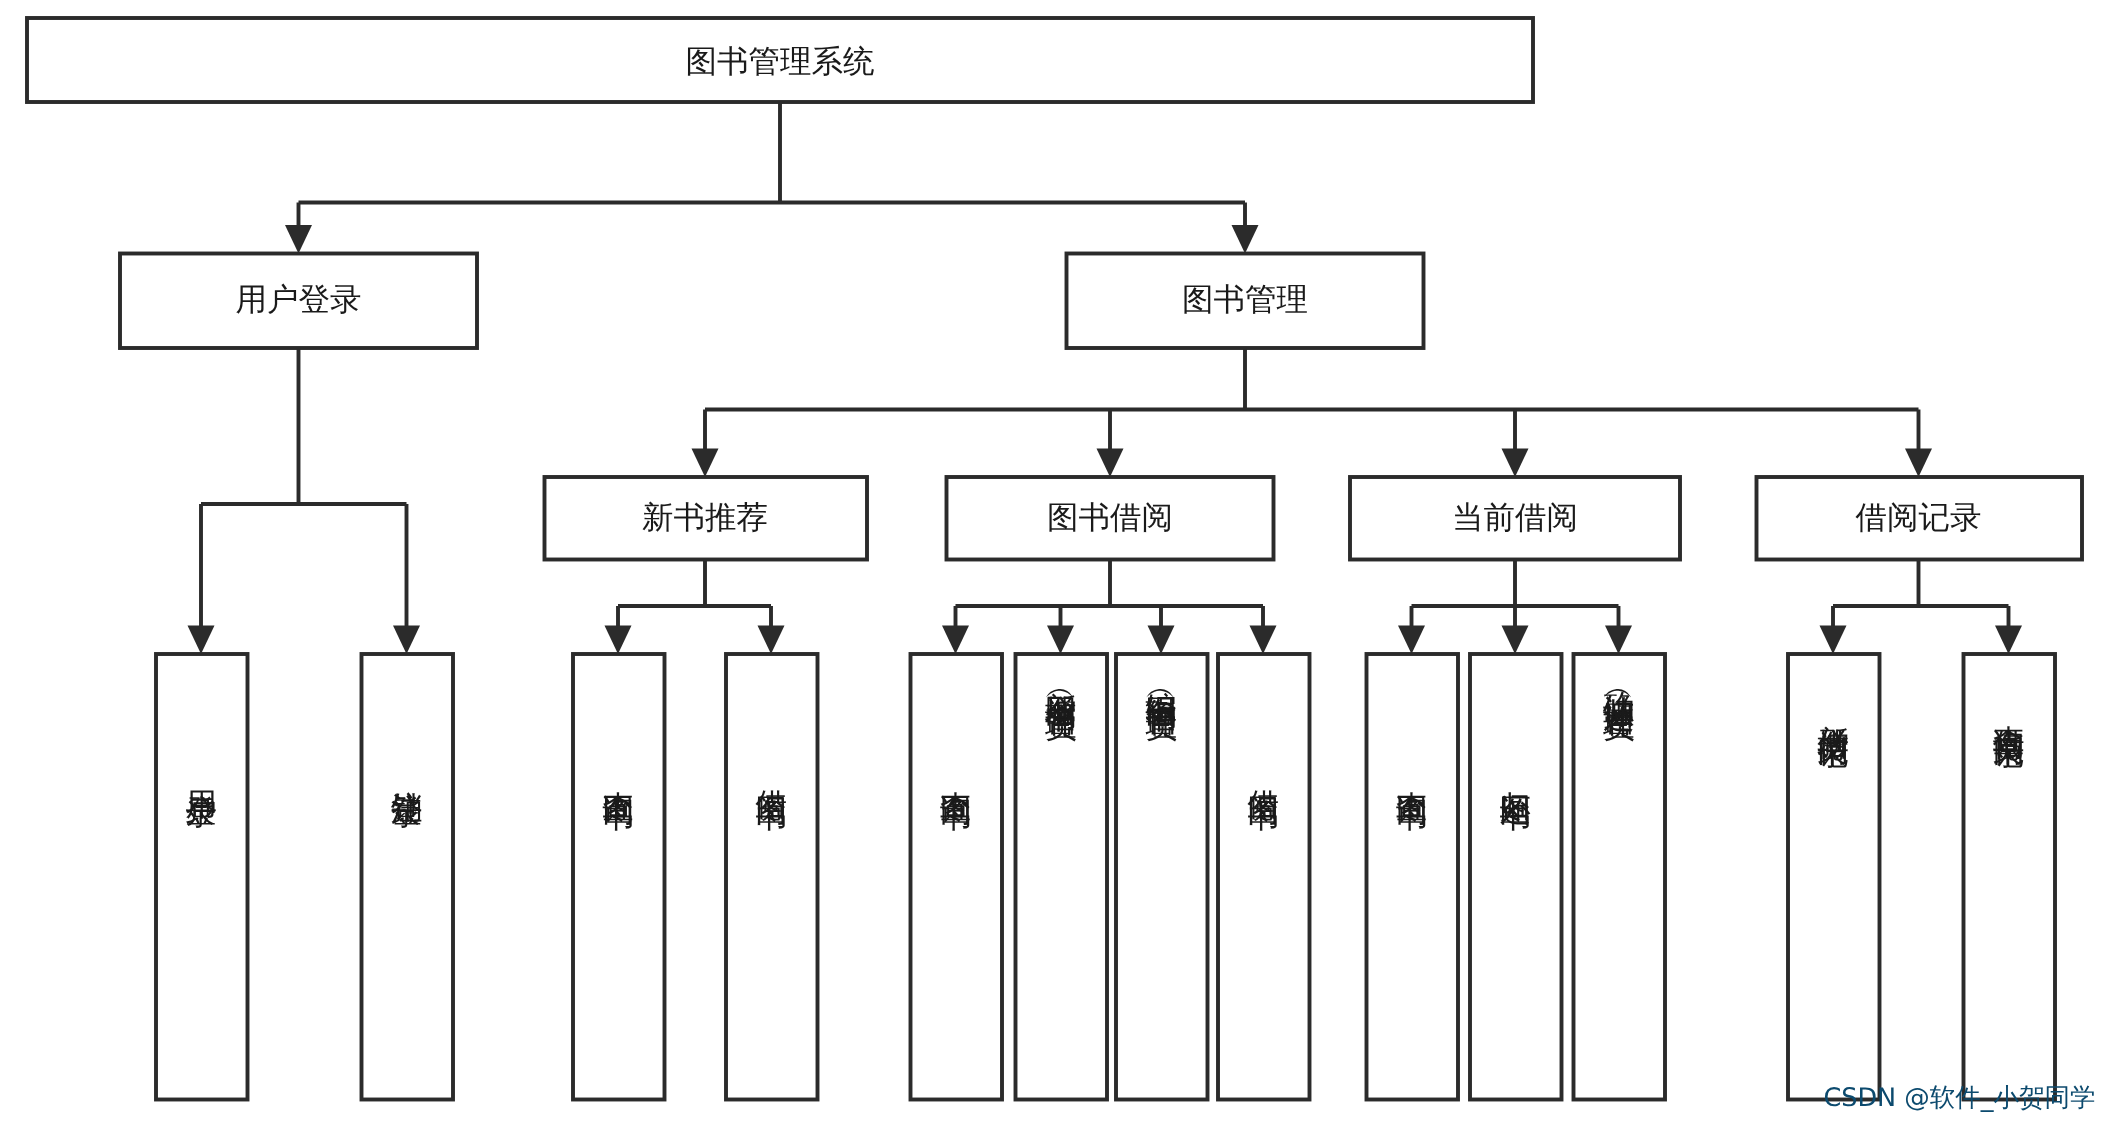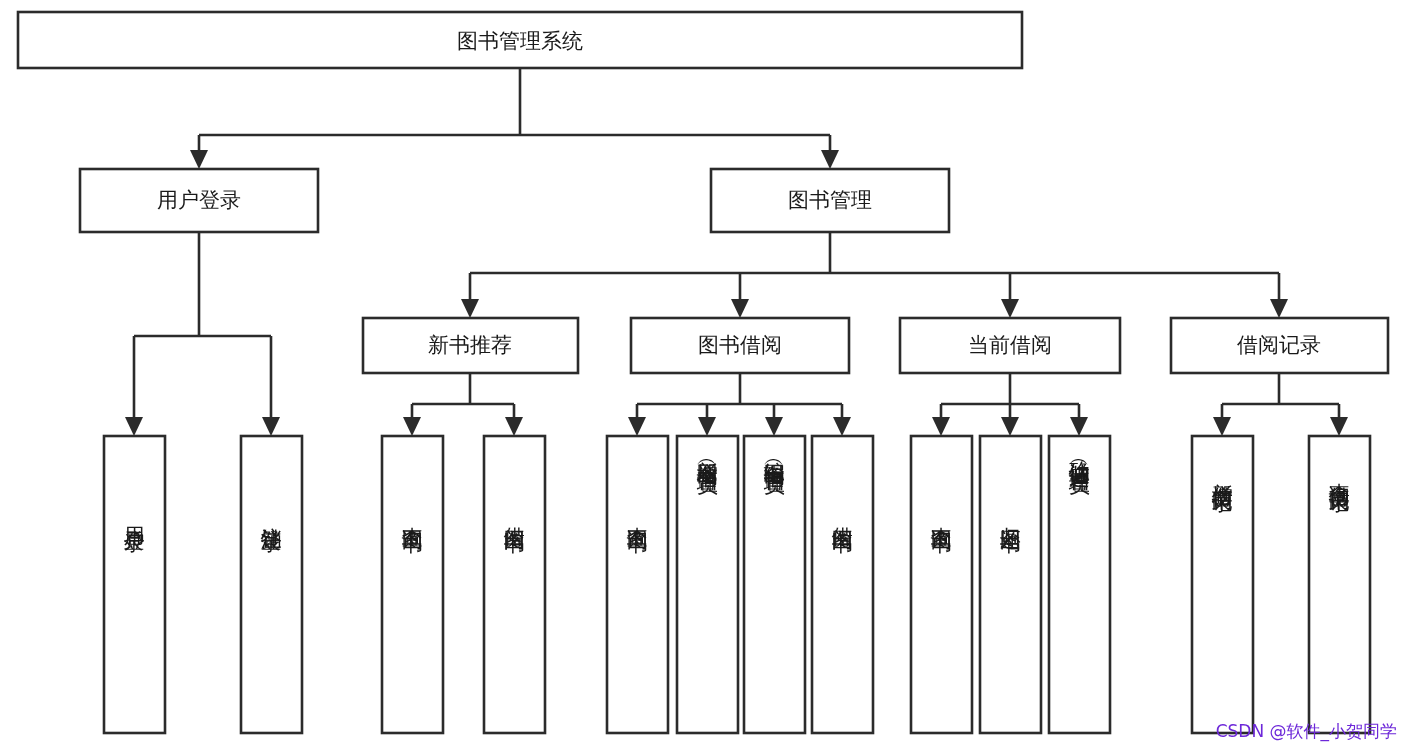--- a/index.html
+++ b/index.html
@@ -66,21 +66,21 @@
     text-align: center;
     pointer-events: none;
     user-select: none;
   }
   .watermark {
     position: absolute;
     right: 8px;
     bottom: 4px;
     font-family: "DejaVu Sans", "Liberation Sans", sans-serif;
     font-size: 17px;
-    color: #6d28d9;
+    color: #0c4a6e;
     white-space: nowrap;
     user-select: none;
     margin-top: 44px;
   }
 </style>
 </head>
 <body>
 
 <div id="stage">
 

